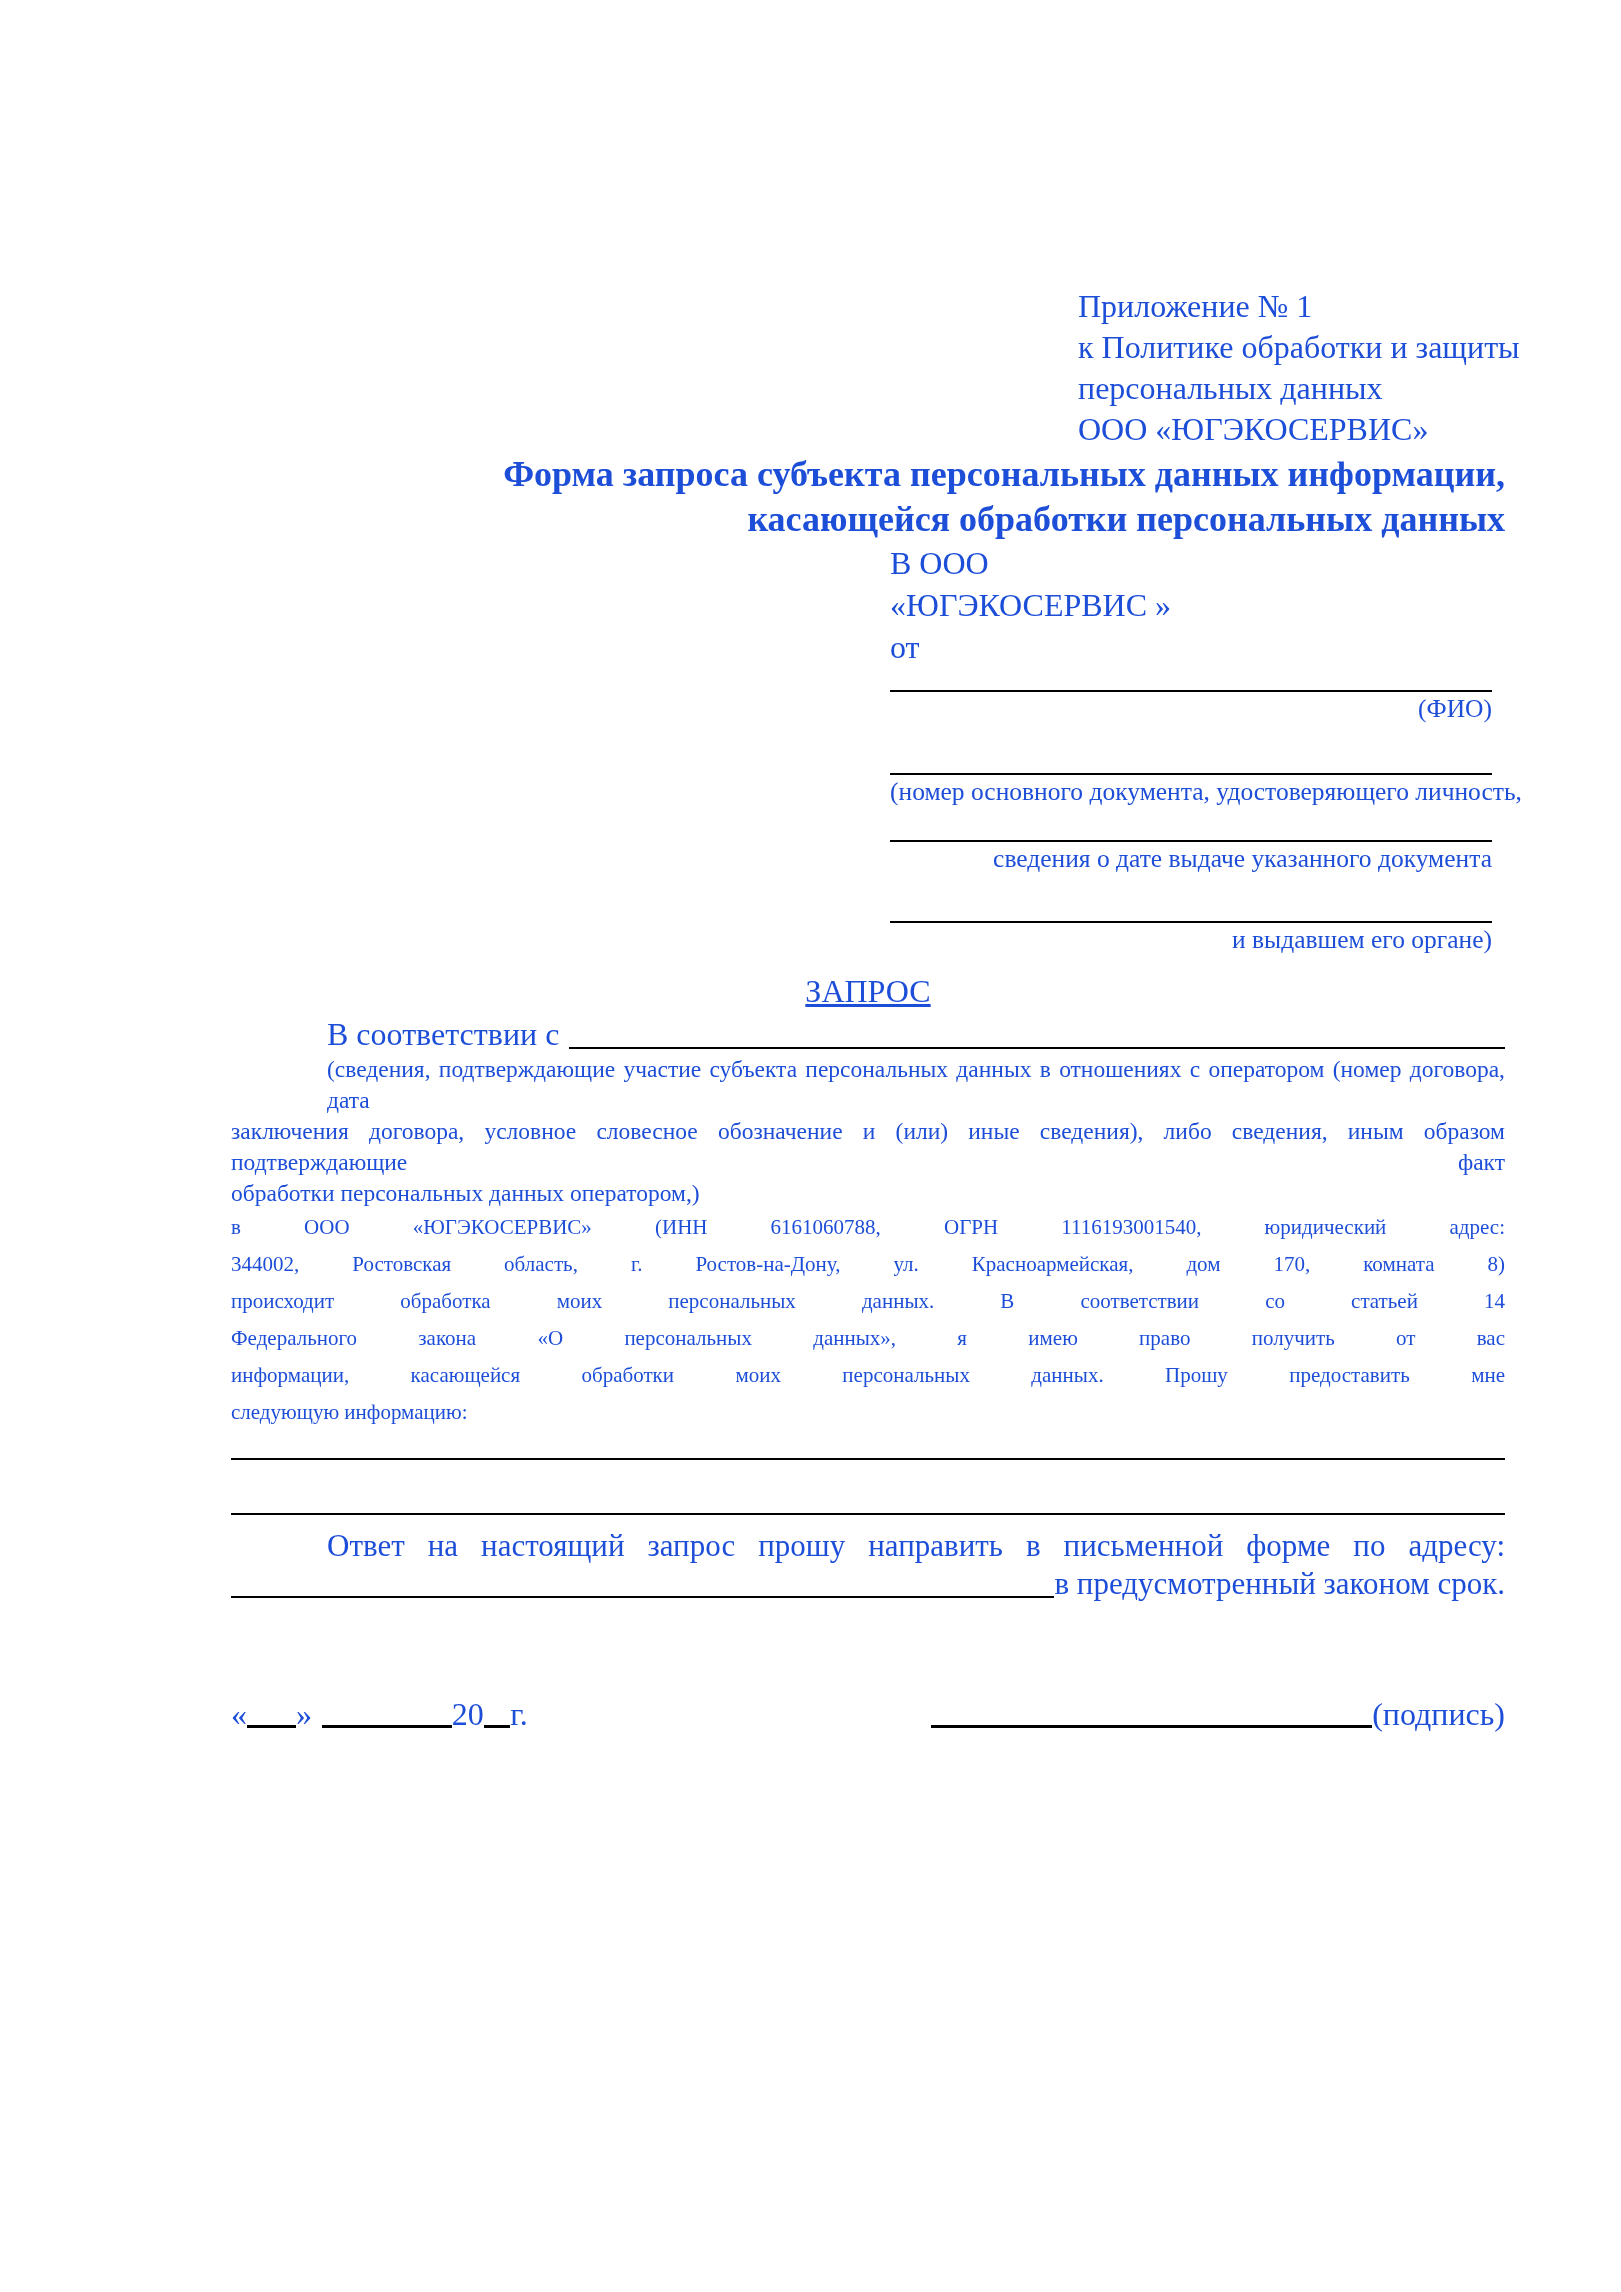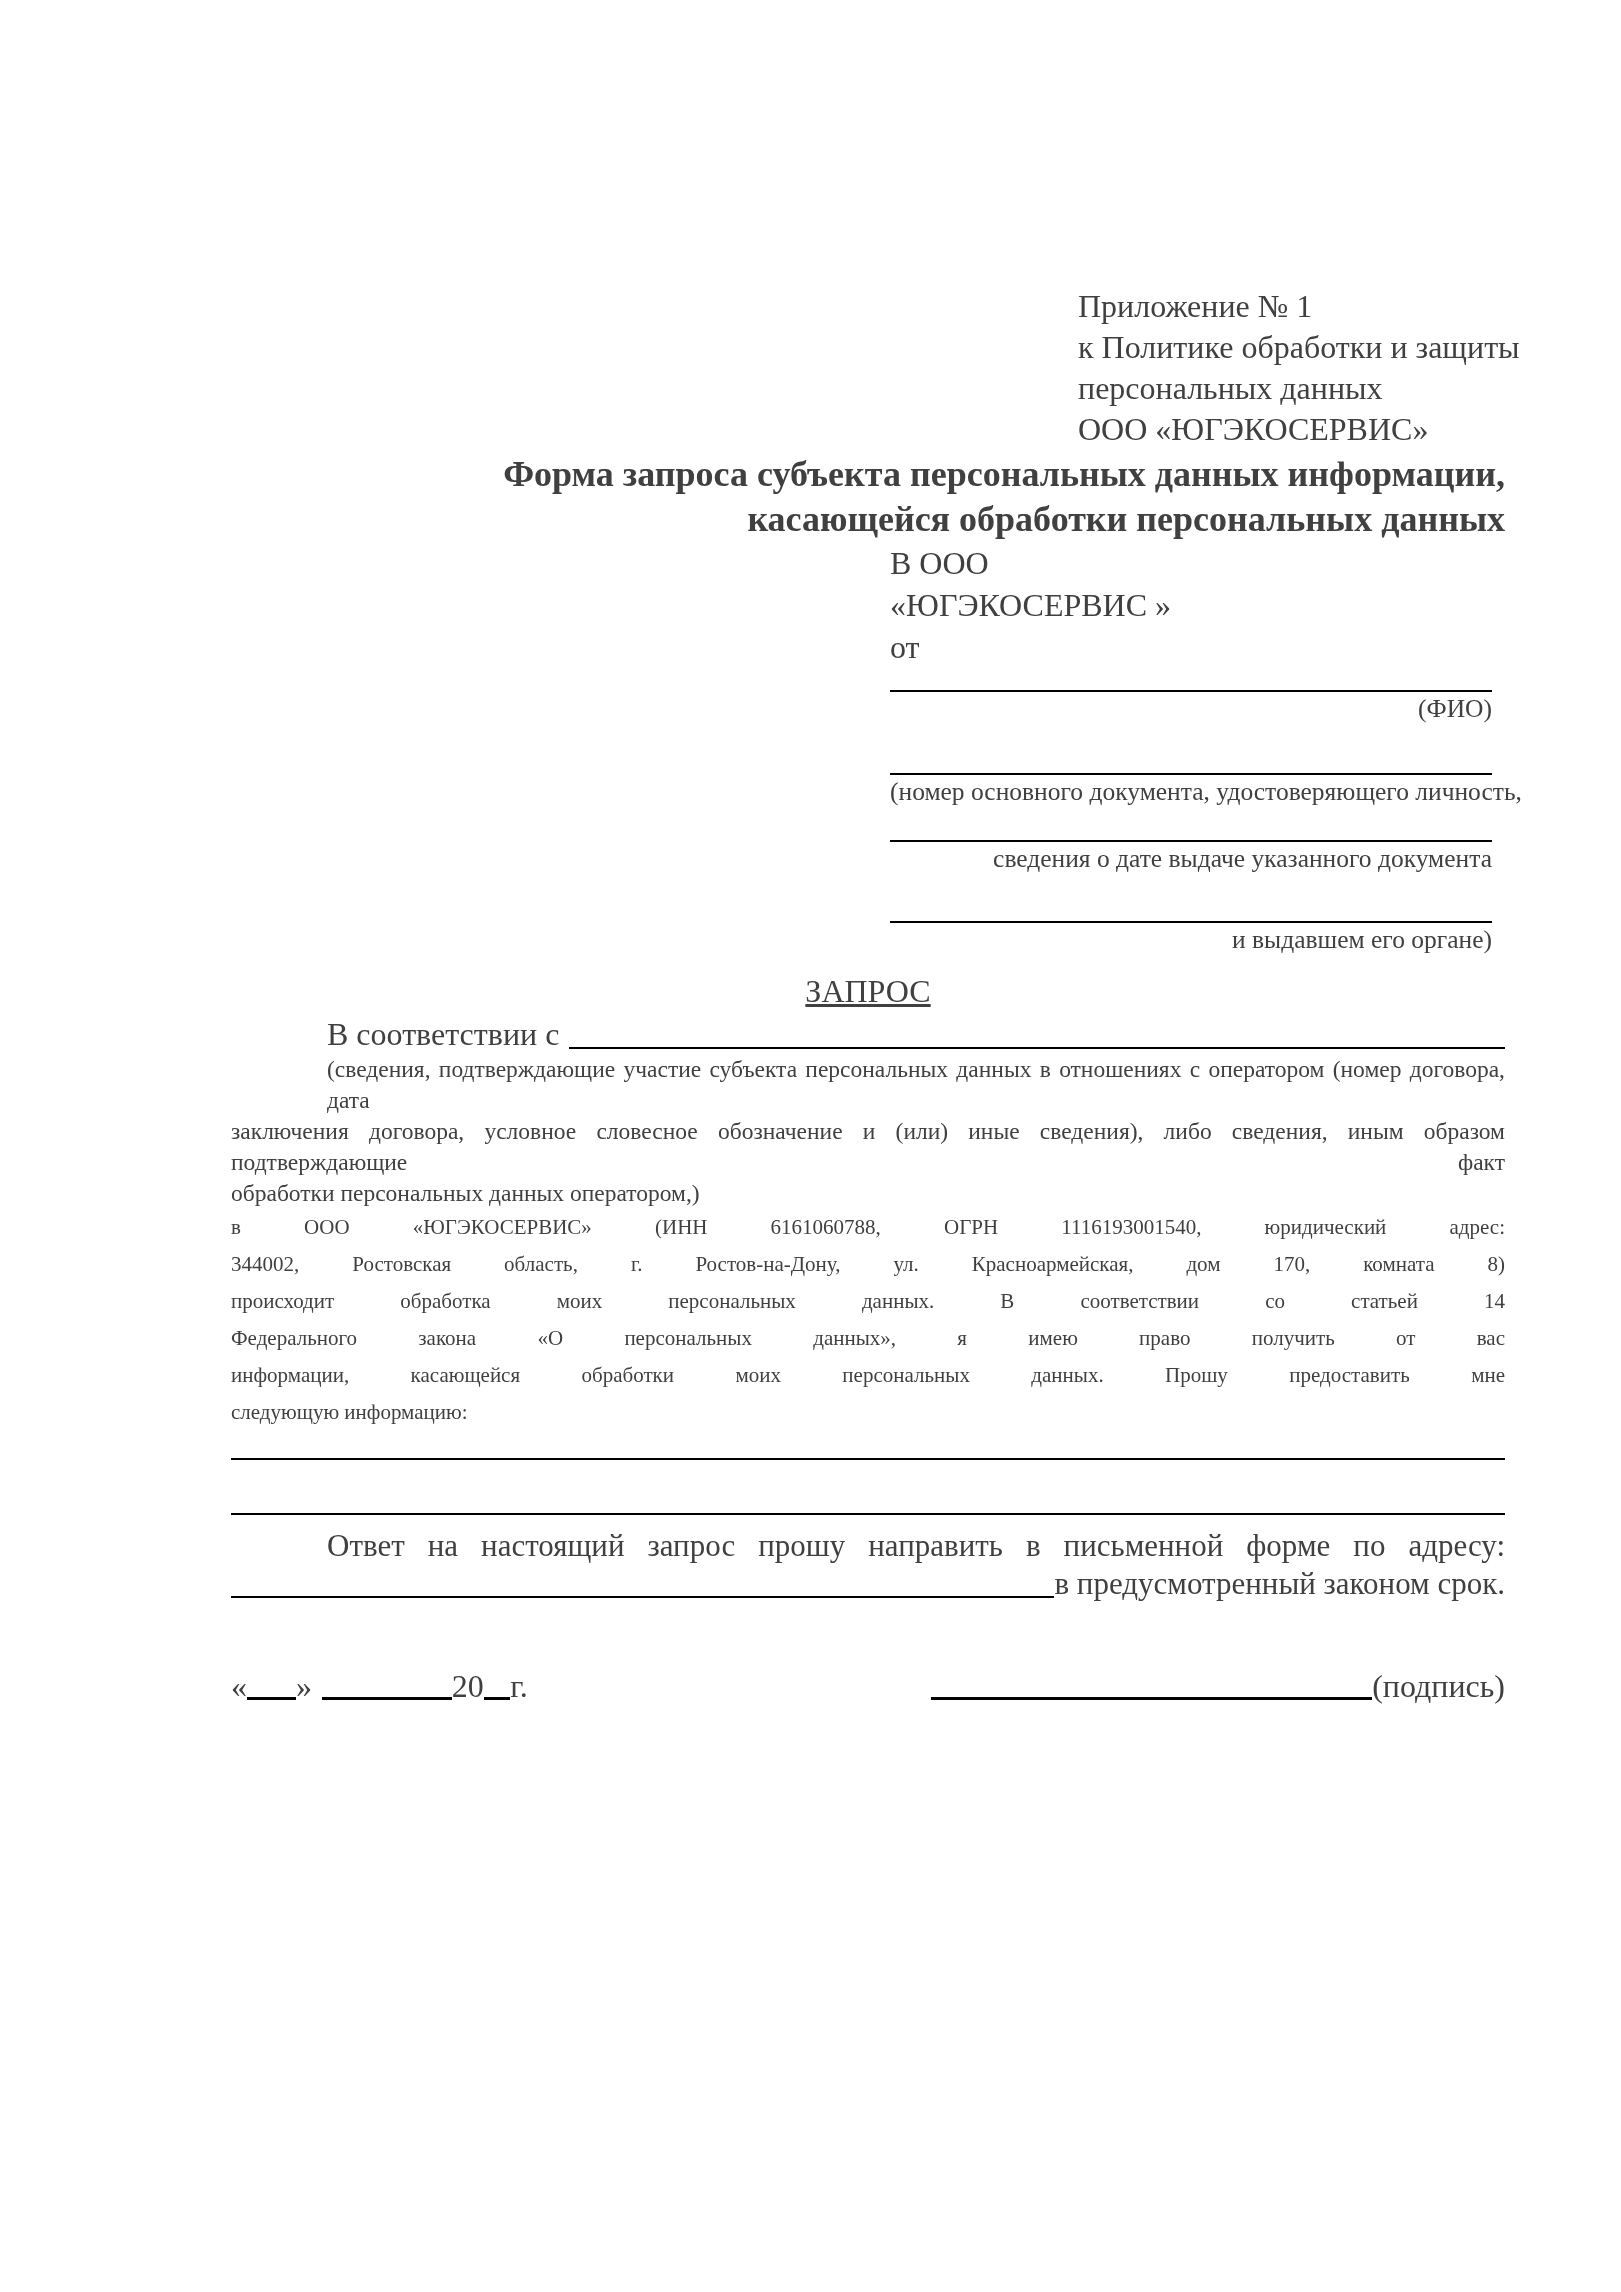--- a/index.html
+++ b/index.html
@@ -1,17 +1,17 @@
 <!DOCTYPE html>
 <html><head>
 <meta charset="utf-8">
 <style>
   html,body{margin:0;padding:0;background:#888;}
   .page{
-    width:1621px;height:2293px;background:#ffffff;color:#404040;
+    width:1621px;height:2293px;background:#ffffff;color:#1d4ed8;
     font-family:"Liberation Serif","DejaVu Serif",serif;
     font-size:32px;box-sizing:border-box;
     padding:286px 116px 0 231px;position:relative;overflow:hidden;
   }
   
   .hdr{margin-left:847px;line-height:41px;}
   .hdr div{white-space:nowrap;}
   
   .title{margin-top:2px;text-align:right;font-weight:bold;font-size:36px;line-height:45px;}
   .title div{white-space:nowrap;}
@@ -41,21 +41,21 @@
   .body{font-size:21px;line-height:37px;margin-top:0;}
   
   .rule{height:0;border-bottom:2.9px solid #000;}
   .r1{margin-top:27.4px;}
   .r2{margin-top:53px;}
   
   .reply1{margin-top:11.8px;font-size:31px;line-height:37px;}
   .reply2{display:flex;font-size:31px;line-height:39px;}
   .reply2 .tail{white-space:nowrap;}
   
-  .foot{display:flex;justify-content:space-between;align-items:baseline;margin-top:64px;line-height:39px;}
+  .foot{display:flex;justify-content:space-between;align-items:baseline;margin-top:92px;line-height:39px;}
   .ib{display:inline-block;height:2.9px;background:#000;vertical-align:-2.9px;}
   .w50{width:49px;} .w133{width:130px;margin-left:9.8px;} .w27{width:26.5px;} .w450{width:441px;}
   .sig .capt{white-space:nowrap;}
 </style>
 </head>
 <body>
 
 <div class="page">
 
   <div class="hdr">

